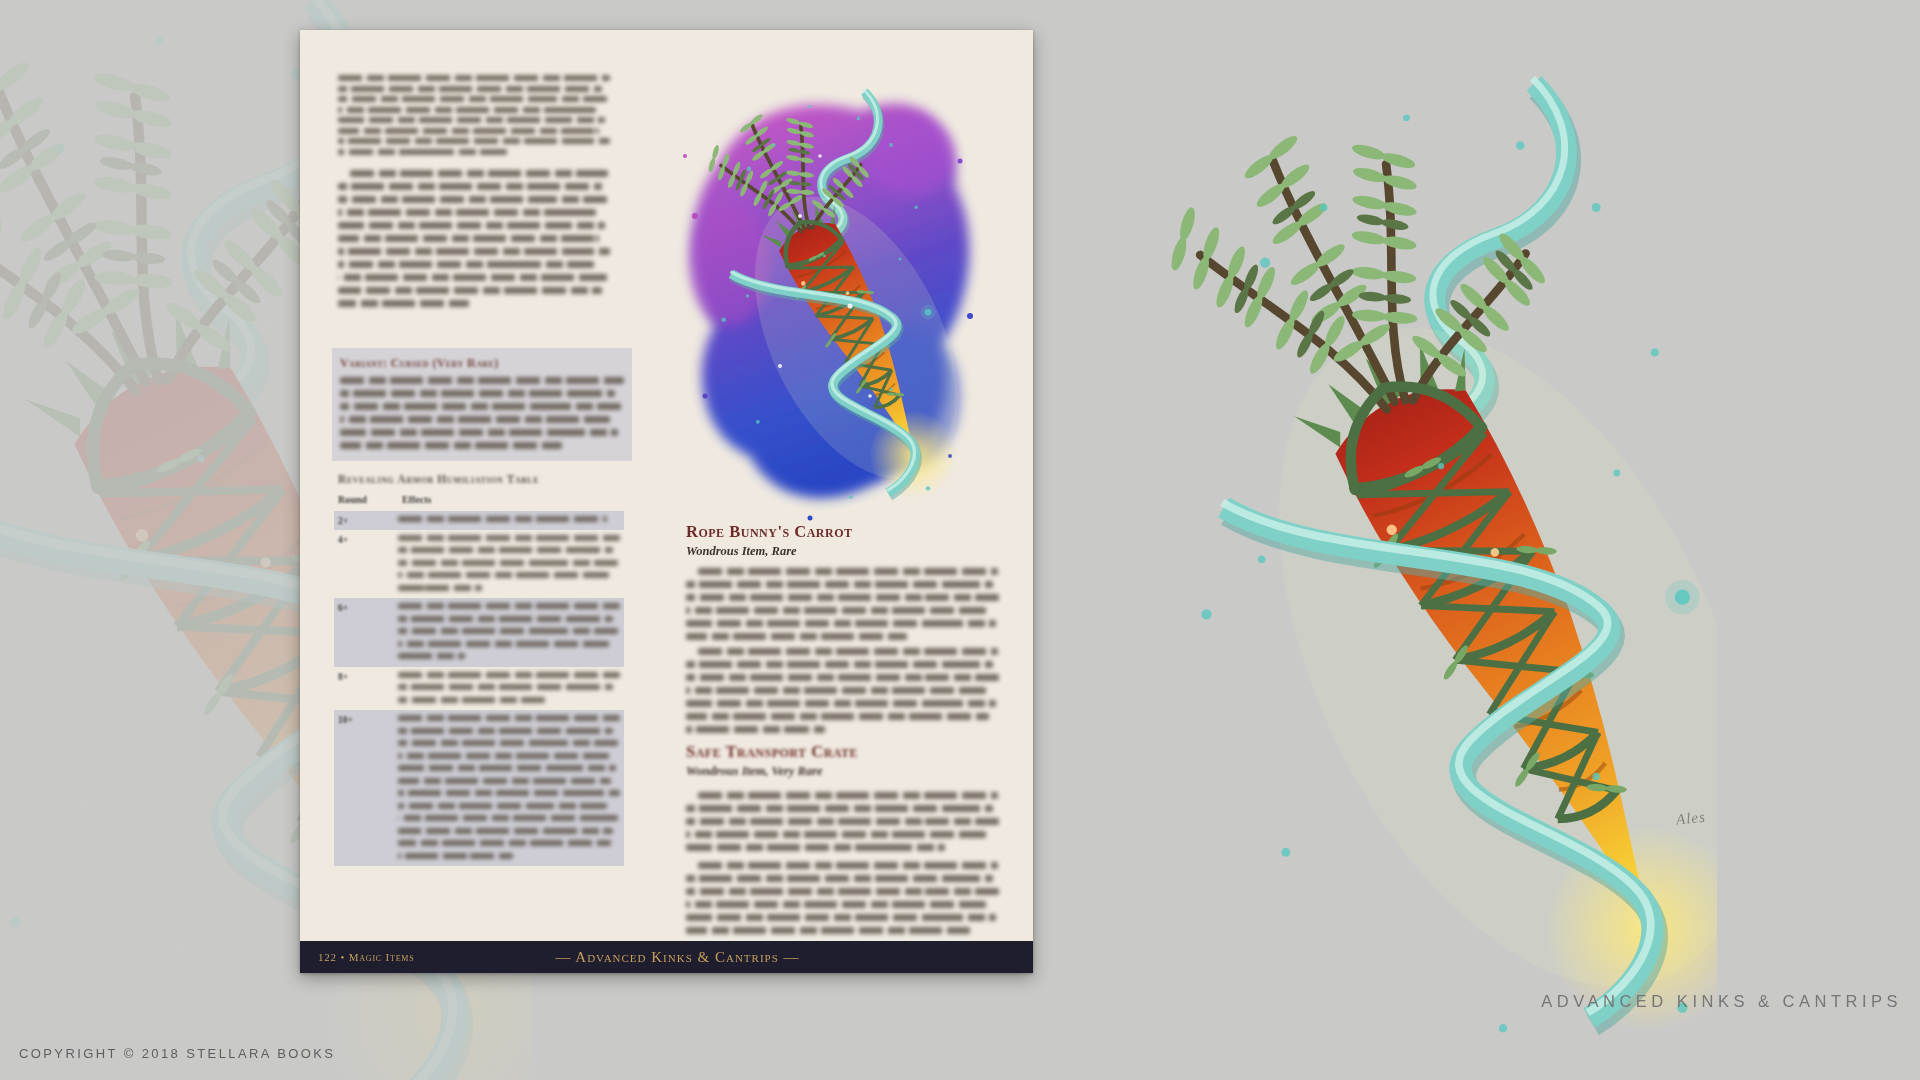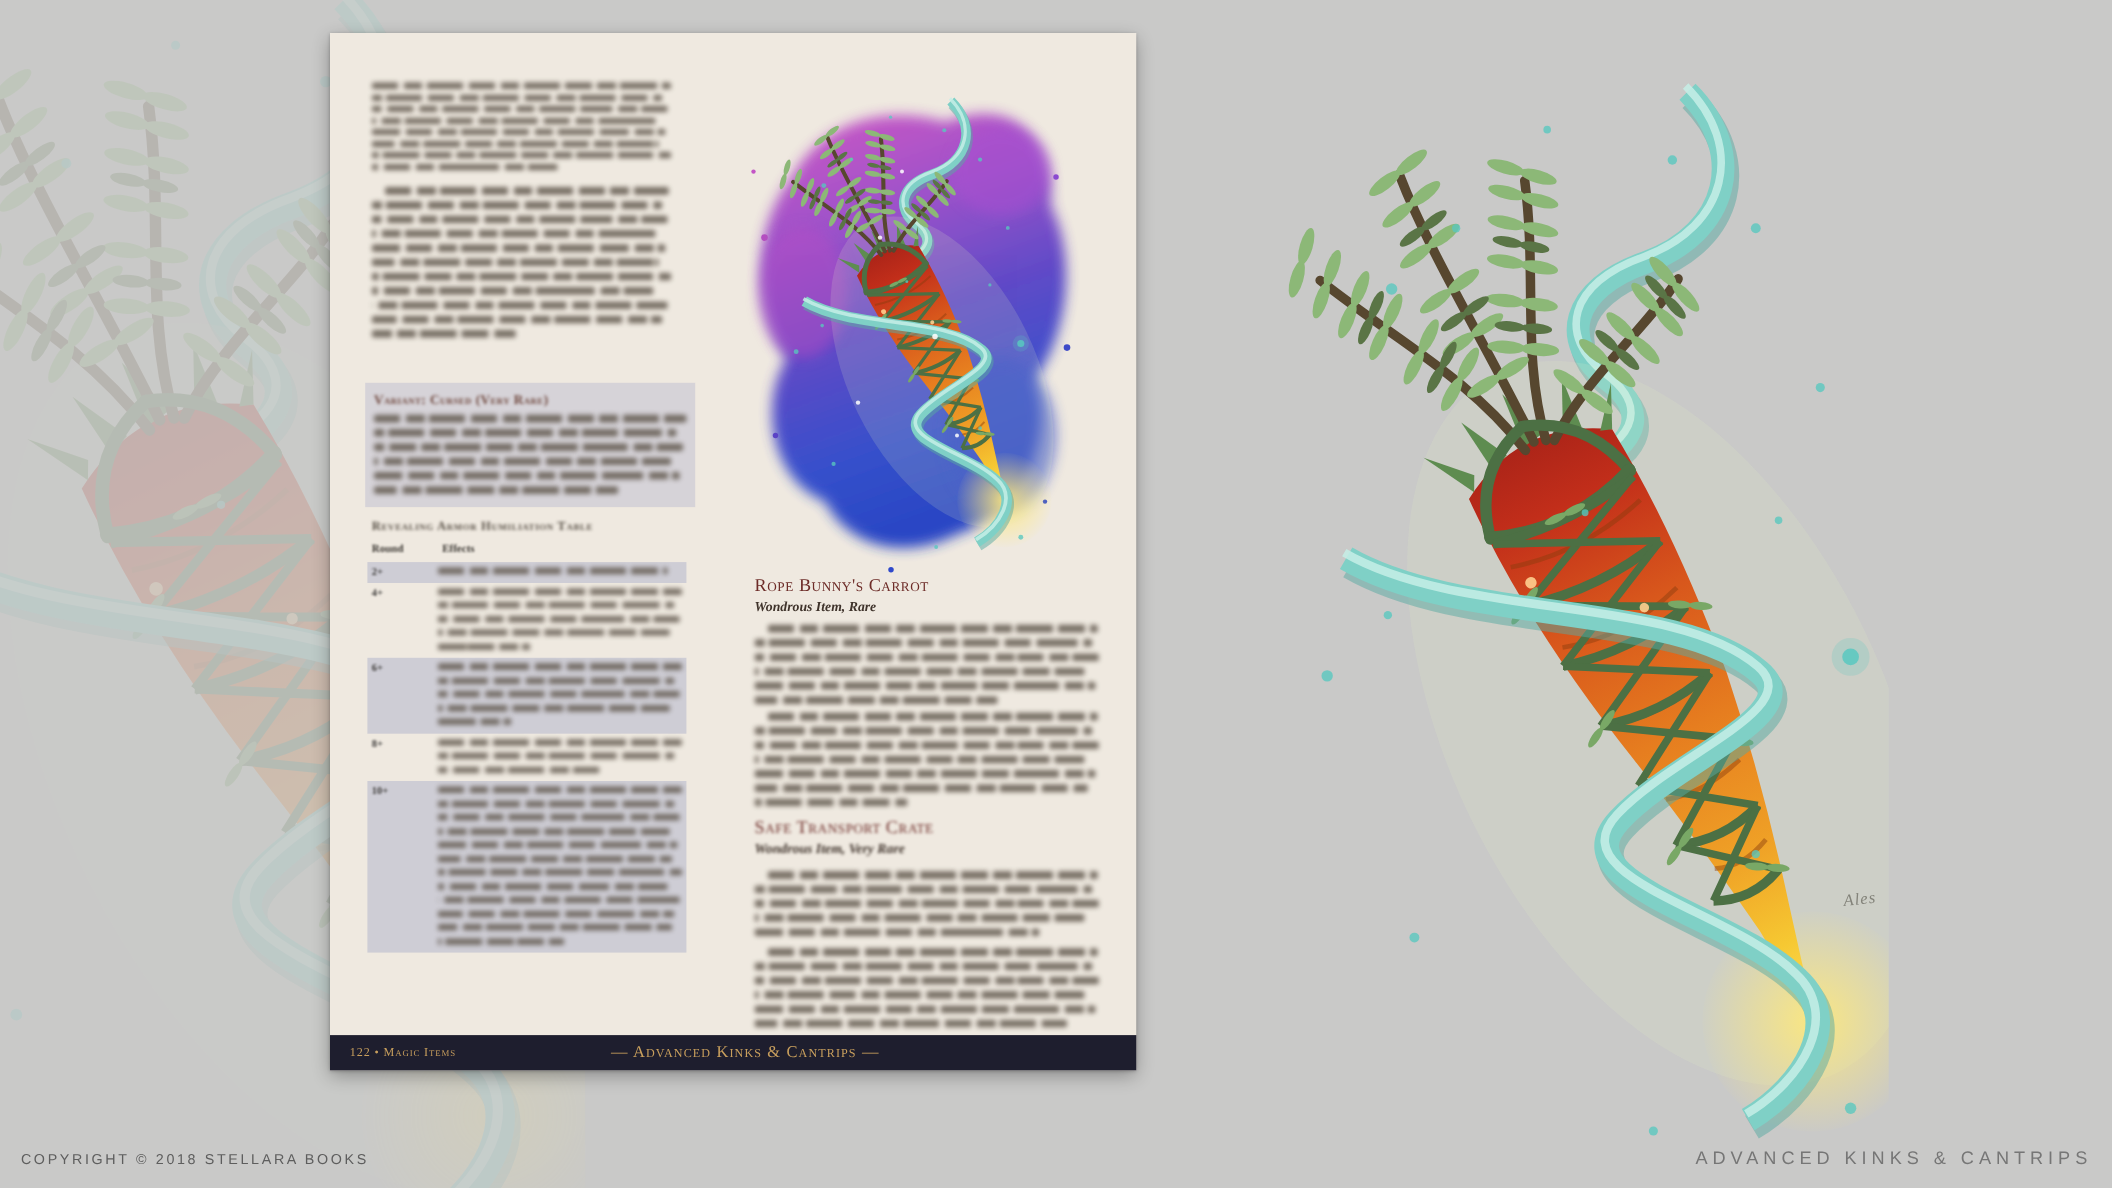--- a/index.html
+++ b/index.html
@@ -31,37 +31,37 @@
   .thead{display:flex;margin-top:9px;margin-bottom:6px;}
   .thead span{font-weight:bold;font-size:10px;color:#3f3b36;}
   .thead .c1{width:64px;}
   .trow{display:flex;padding:5px 4px 1px 4px;margin-left:-4px;margin-right:-4px;}
   .trow.shade{background:rgba(198,197,210,.8);}
   .tlabel{width:60px;flex:none;font-size:9.5px;font-weight:bold;color:#42403e;}
   .tcell{flex:1;}
 
   .rightcol{position:absolute;left:386px;top:0;width:316px;}
   .illo{position:absolute;left:-26px;top:36px;width:332px;height:462px;}
-  .h-item{font-variant:small-caps;font-size:16.5px;font-weight:400;color:#6d2c28;letter-spacing:.5px;}
+  .h-item{font-variant:small-caps;font-size:16.5px;font-weight:700;color:#6d2c28;letter-spacing:.5px;}
   .h-sub{font-style:italic;font-weight:bold;font-size:12.5px;color:#3f332b;margin-top:2px;}
   .pos{position:absolute;left:0;}
 
   .pfooter{position:absolute;left:0;bottom:0;width:100%;height:32px;background:#1e1e2e;display:flex;align-items:center;}
   .pfooter .pl{position:absolute;left:18px;font-variant:small-caps;font-size:11px;letter-spacing:.8px;color:#c89f5d;}
   .pfooter .pc{width:100%;text-align:center;font-variant:small-caps;font-size:15px;letter-spacing:1px;color:#c89f5d;margin-left:22px;}
 
   
   .bigart{position:absolute;left:1165px;top:42px;width:552px;height:1000px;z-index:1;}
   .signature{position:absolute;left:1676px;top:810px;z-index:3;font-family:"Liberation Serif",serif;
              font-style:italic;font-size:15px;color:#83837a;transform:rotate(-6deg);letter-spacing:1px;}
 
   
   .copyright{position:absolute;left:19px;top:1046px;font-family:"Liberation Sans",sans-serif;
              font-size:13px;letter-spacing:2.4px;color:#5e5e5e;z-index:4;}
-  .brand{position:absolute;right:18px;top:1044px;font-family:"Liberation Sans",sans-serif;
+  .brand{position:absolute;right:18px;top:992px;font-family:"Liberation Sans",sans-serif;
          font-size:16.5px;letter-spacing:4.5px;color:#767676;z-index:4;}
 </style>
 </head>
 <body>
 
 <div id="stage">
 
   <svg width="0" height="0" style="position:absolute" aria-hidden="true">
     <defs>
       <linearGradient id="cg" gradientUnits="userSpaceOnUse" x1="190" y1="190" x2="190" y2="545">

